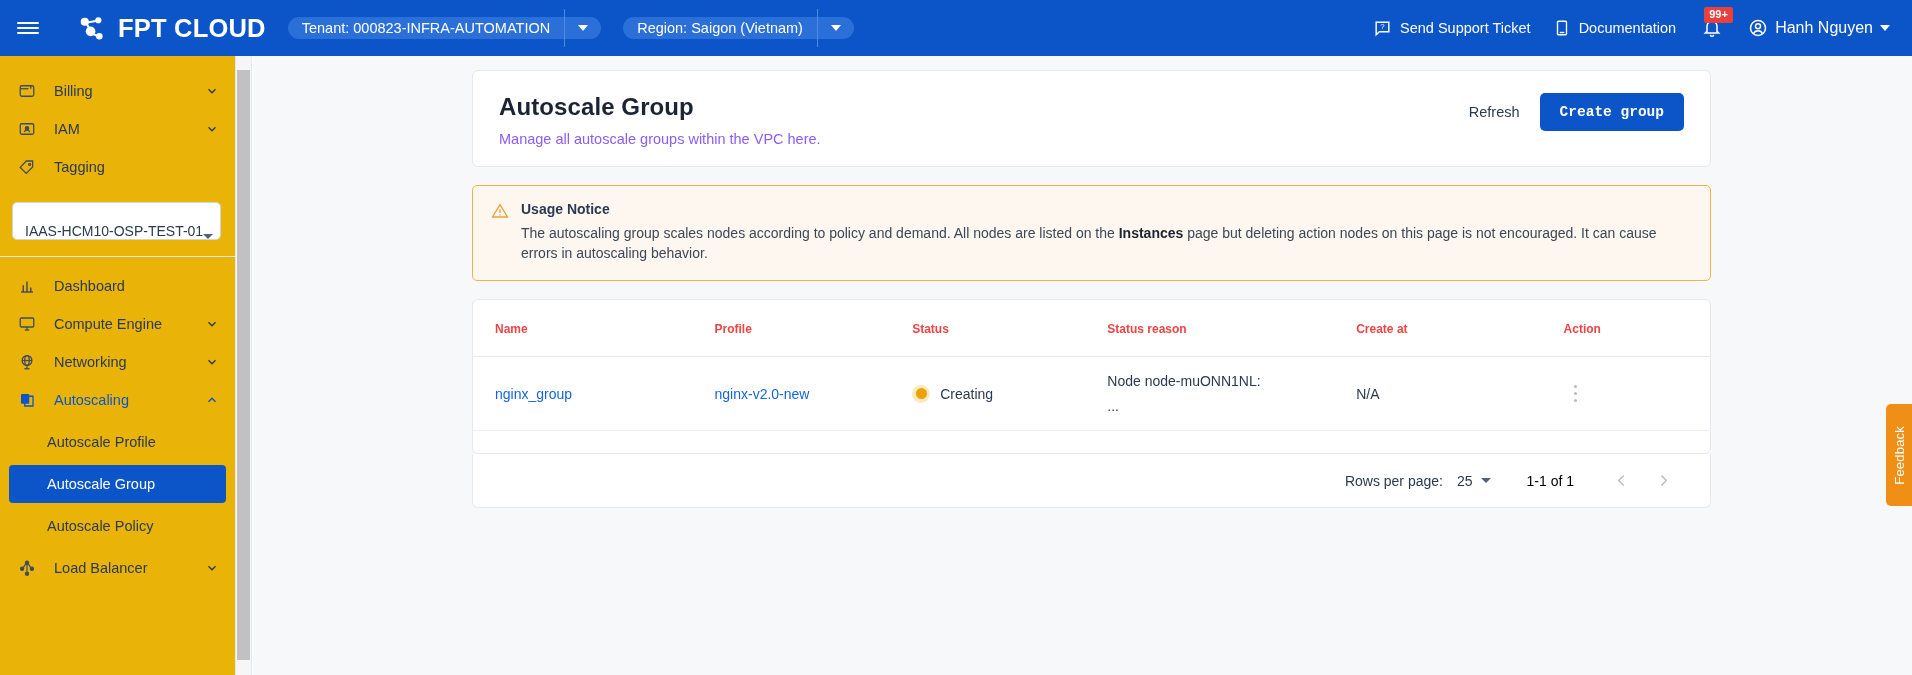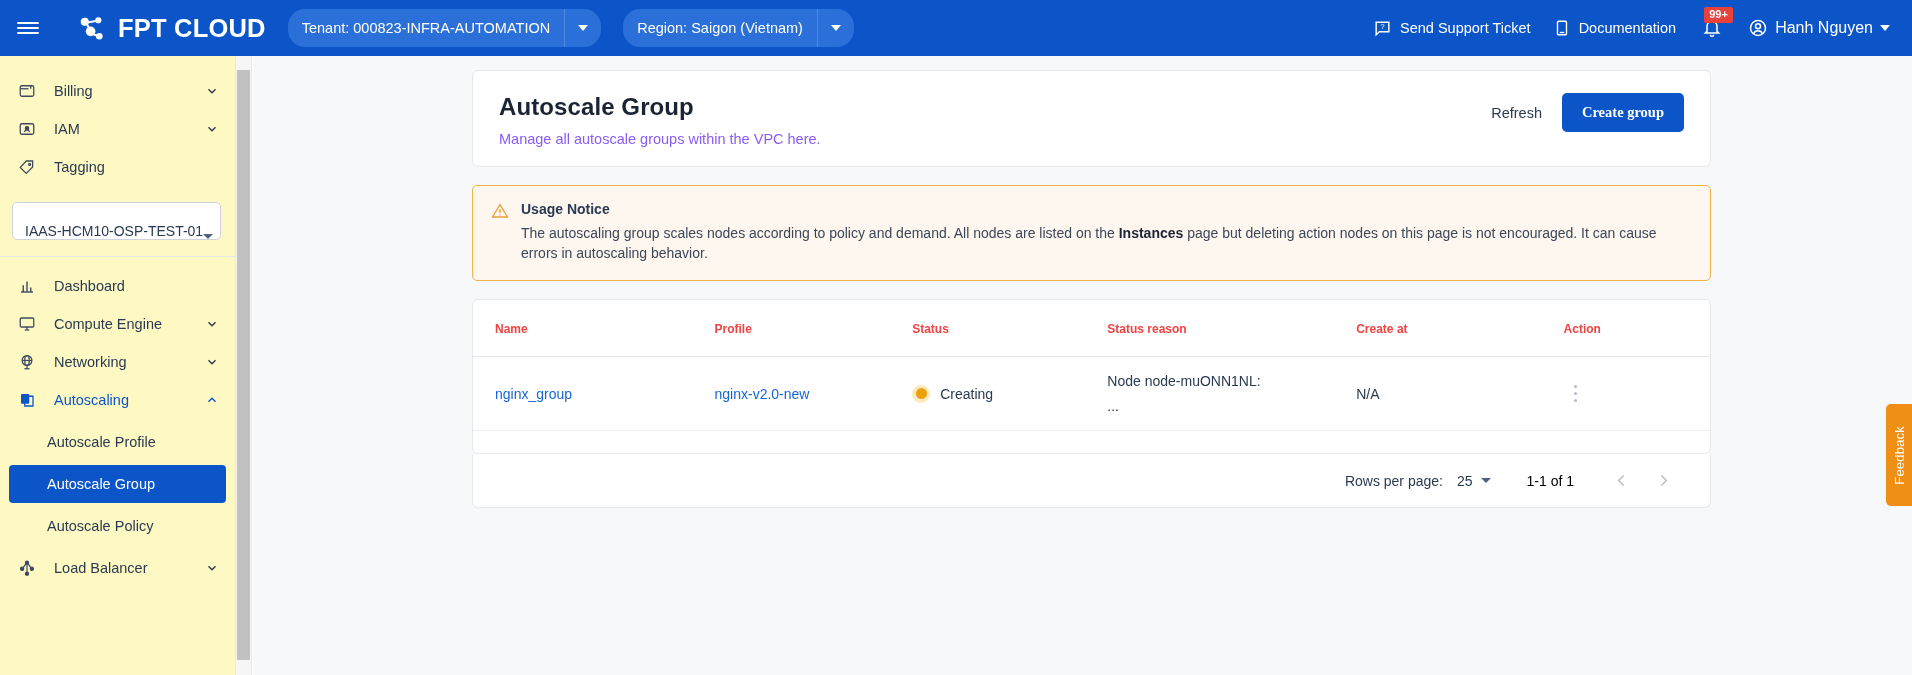--- a/index.html
+++ b/index.html
@@ -31,21 +31,21 @@
     display: flex; align-items: center; gap: 9px;
     margin-left: 22px; cursor: pointer;
   }
   .brand-mark { width: 31px; height: 31px; }
   .brand-text {
     font-size: 25.5px; font-weight: 700; letter-spacing: 0.2px;
     color: #fff; white-space: nowrap;
   }
   .hdr-select {
     margin-left: 22px;
-    height: 38px;
+    height: 22px;
     background: #2b6fd8;
     border-radius: 17px;
     display: flex; align-items: center;
     padding: 0 0 0 14px;
     cursor: pointer;
     position: relative;
   }
   .hdr-select .lbl {
     font-size: 14.5px; color: #fff; white-space: nowrap;
   }
@@ -80,21 +80,21 @@
     border-radius: 2px; padding: 2px 5px 2.5px;
     line-height: 1;
     min-width: 26px; text-align: center;
   }
   .user-chip { display: flex; align-items: center; gap: 7px; cursor: pointer; }
 
   
   .sidebar {
     position: absolute; top: 56px; left: 0;
     width: 236px; height: 619px;
-    background: #fef9c3;
+    background: #eab308;
     border-right: 1px solid #e6e8ec;
     padding-top: 16px;
     overflow: hidden;
   }
   .side-scrolltrack {
     position: absolute; top: 56px; left: 236px;
     width: 16px; height: 619px;
     background: #f6f6f6;
     border-right: 1px solid #e6e8ec;
   }
@@ -190,21 +190,21 @@
   }
   .btn-link {
     font-size: 14.5px; color: #2a3a52; cursor: pointer; padding: 6px 4px;
   }
   .btn-primary {
     background: #0b55c9; color: #fff;
     border: none; border-radius: 5px;
     font-size: 14.5px; font-weight: 700;
     padding: 11px 20px;
     cursor: pointer;
-    font-family: Liberation Serif, serif;
+    font-family: Liberation Mono, monospace;
   }
 
   .notice {
     position: absolute; top: 129px; left: 219px;
     width: 1239px;
     background: #fdf7f0;
     border: 1px solid #f0b34a;
     border-radius: 5px;
     padding: 15px 5px 16px 18px;
     display: flex; gap: 12px;

